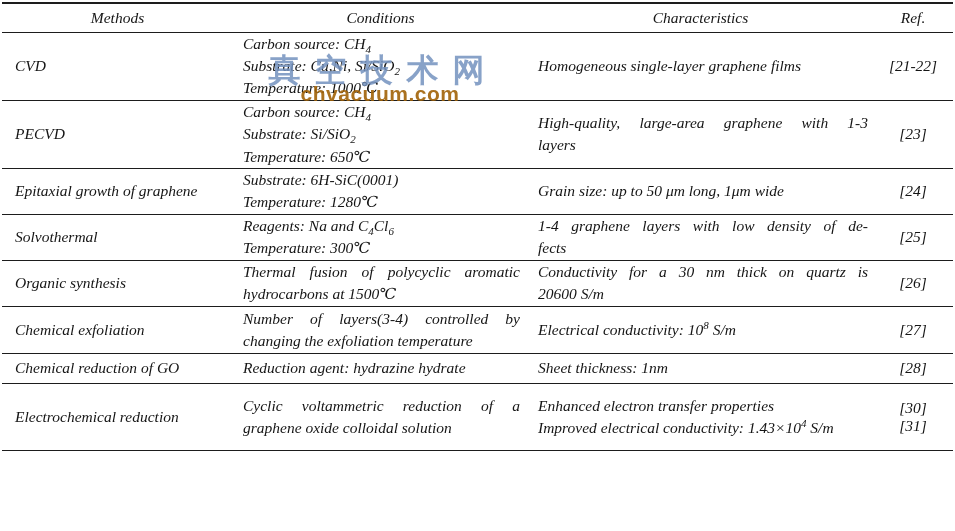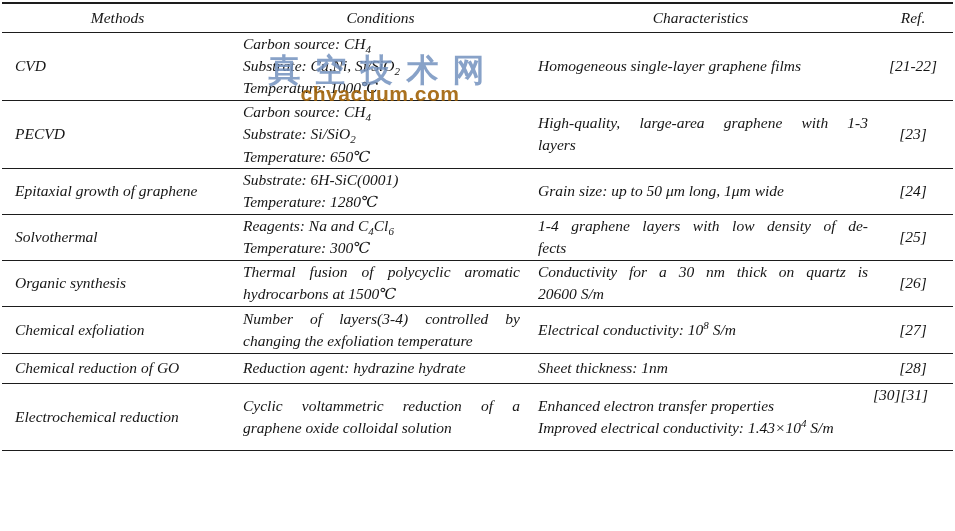--- a/index.html
+++ b/index.html
@@ -14,21 +14,21 @@
   tr{border-bottom:1px solid #1d1d1d}
   thead tr{height:29px}
   th{font-weight:normal;font-size:15.5px;text-align:center;vertical-align:middle;padding:0}
   td{vertical-align:middle;font-size:15.5px;padding:0}
   .line{line-height:22.4px;white-space:nowrap}
   .jl{white-space:normal;text-align:justify;text-align-last:justify}
   .c-method{padding-left:13px}
   .c-cond{padding-left:10px;padding-right:8px}
   .c-char{padding-left:10px;padding-right:5px}
   .c-ref{text-align:center}
-  .ref-spread{display:flex;flex-direction:row;justify-content:flex-start;height:62px}
+  .ref-spread{display:flex;flex-direction:column;justify-content:center;height:62px}
   sub,sup{font-size:11px;line-height:0}
   .watermark{position:absolute;left:254px;top:8px;width:252px;text-align:center;pointer-events:none}
   .wm-cn{
     font-size:32px;font-weight:bold;letter-spacing:14px;line-height:36px;
     white-space:nowrap;opacity:.85;font-family:"DejaVu Sans",sans-serif;text-indent:7px;margin-top:44px;
   }
   .wm-url{
     font-size:21px;font-weight:bold;letter-spacing:.5px;margin-top:-6px;opacity:.9;
     font-family:"Liberation Sans","DejaVu Sans",sans-serif;
   }

